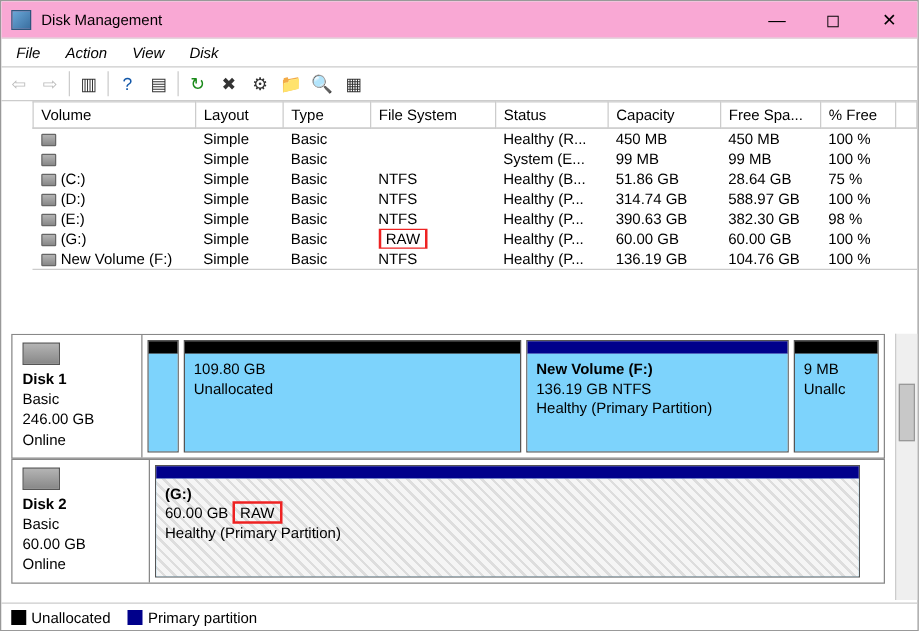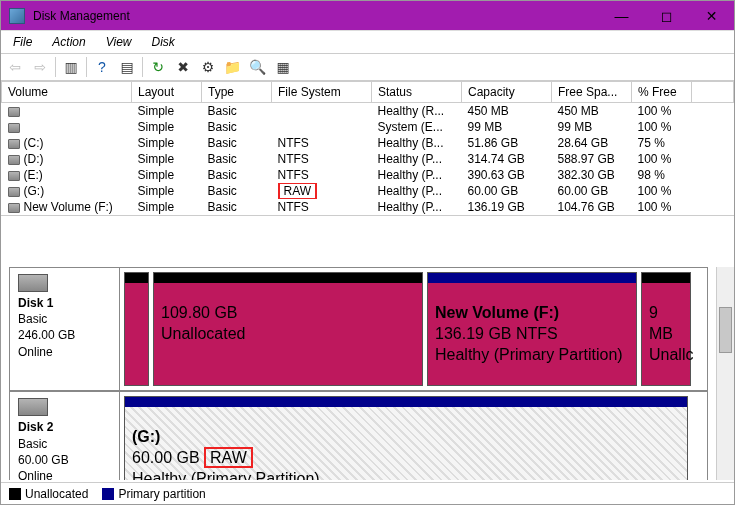--- a/index.html
+++ b/index.html
@@ -15,21 +15,21 @@
     overflow: hidden;
     position: relative;
   }
   
   .titlebar {
     height: 30px;
     display: flex;
     align-items: center;
     padding: 0 0 0 8px;
     border-bottom: 1px solid #ddd;
-    background: #a21caf;
+    background: #f9a8d4;
   }
   .titlebar .icon {
     width: 16px; height: 16px;
     margin-right: 8px;
     display: inline-block;
     background: linear-gradient(135deg,#6aa7d8,#3a6fa0);
     border: 1px solid #2d567c;
   }
   .titlebar .title { flex: 1; }
   .tbtns { display: flex; height: 100%; }
@@ -60,21 +60,21 @@
   }
   .tbicon {
     width: 24px; height: 24px;
     display: flex; align-items: center; justify-content: center;
     font-size: 14px;
     color: #333;
   }
   .tbicon.disabled { color: #bbb; }
   .tbsep { width: 1px; height: 20px; background: #ccc; margin: 0 2px; }
   
-  .tablewrap { border-bottom: 1px solid #ccc; }
+  .tablewrap { border-bottom: 1px solid #ccc; margin-left: 25px; }
   table { border-collapse: collapse; width: 100%; table-layout: fixed; }
   th {
     text-align: left;
     font-weight: normal;
     background: #fff;
     border: 1px solid #ccc;
     padding: 3px 6px;
     font-size: 12px;
     white-space: nowrap; overflow: hidden; text-overflow: ellipsis;
   }
@@ -116,22 +116,22 @@
   .diskbody { flex:1; display:flex; padding:4px; gap:4px; }
   .extent {
     border:1px solid #555;
     flex-shrink:0;
     display:flex; flex-direction:column;
   }
   .ext-top { height:10px; }
   .col-unalloc { background:#000; }
   .col-primary { background:#00008b; }
   .ext-body {
-    flex:1; padding:20px 7px; font-size:16px; line-height:1.3;
-    background:#be185d;
+    flex:1; padding:5px 7px; font-size:12px; line-height:1.3;
+    background:#7dd3fc;
   }
   .ext-body.hatch { background-image:repeating-linear-gradient(45deg,#f5f5f5 0,#f5f5f5 4px,#ddd 4px,#ddd 6px); }
   
   .legend {
     position:absolute; left:0; right:0; bottom:0; height:22px;
     border-top:1px solid #ccc;
     display:flex; align-items:center; gap:14px; padding:0 8px;
     font-size:12px;
   }
   .swatch { display:inline-block; width:12px; height:12px; margin-right:4px; vertical-align:middle; }
@@ -291,21 +291,21 @@
             <div class="ext-body"></div>
           </div>
           <div class="extent" style="width: 270px;">
             <div class="ext-top col-unalloc"></div>
             <div class="ext-body">109.80 GB<br>Unallocated</div>
           </div>
           <div class="extent" style="width: 210px;">
             <div class="ext-top col-primary"></div>
             <div class="ext-body"><b>New Volume  (F:)</b><br>136.19 GB NTFS<br>Healthy (Primary Partition)</div>
           </div>
-          <div class="extent" style="width: 50px;">
+          <div class="extent" style="width: 68px;">
             <div class="ext-top col-unalloc"></div>
             <div class="ext-body">9 MB<br>Unallc</div>
           </div>
         </div>
       </div>
       <div class="diskrow">
         <div class="diskhead"><div class="dicon"></div><b>Disk 2</b><br>Basic<br>60.00 GB<br>Online</div>
         <div class="diskbody">
           <div class="extent" style="width: 564px;">
             <div class="ext-top col-primary"></div>

